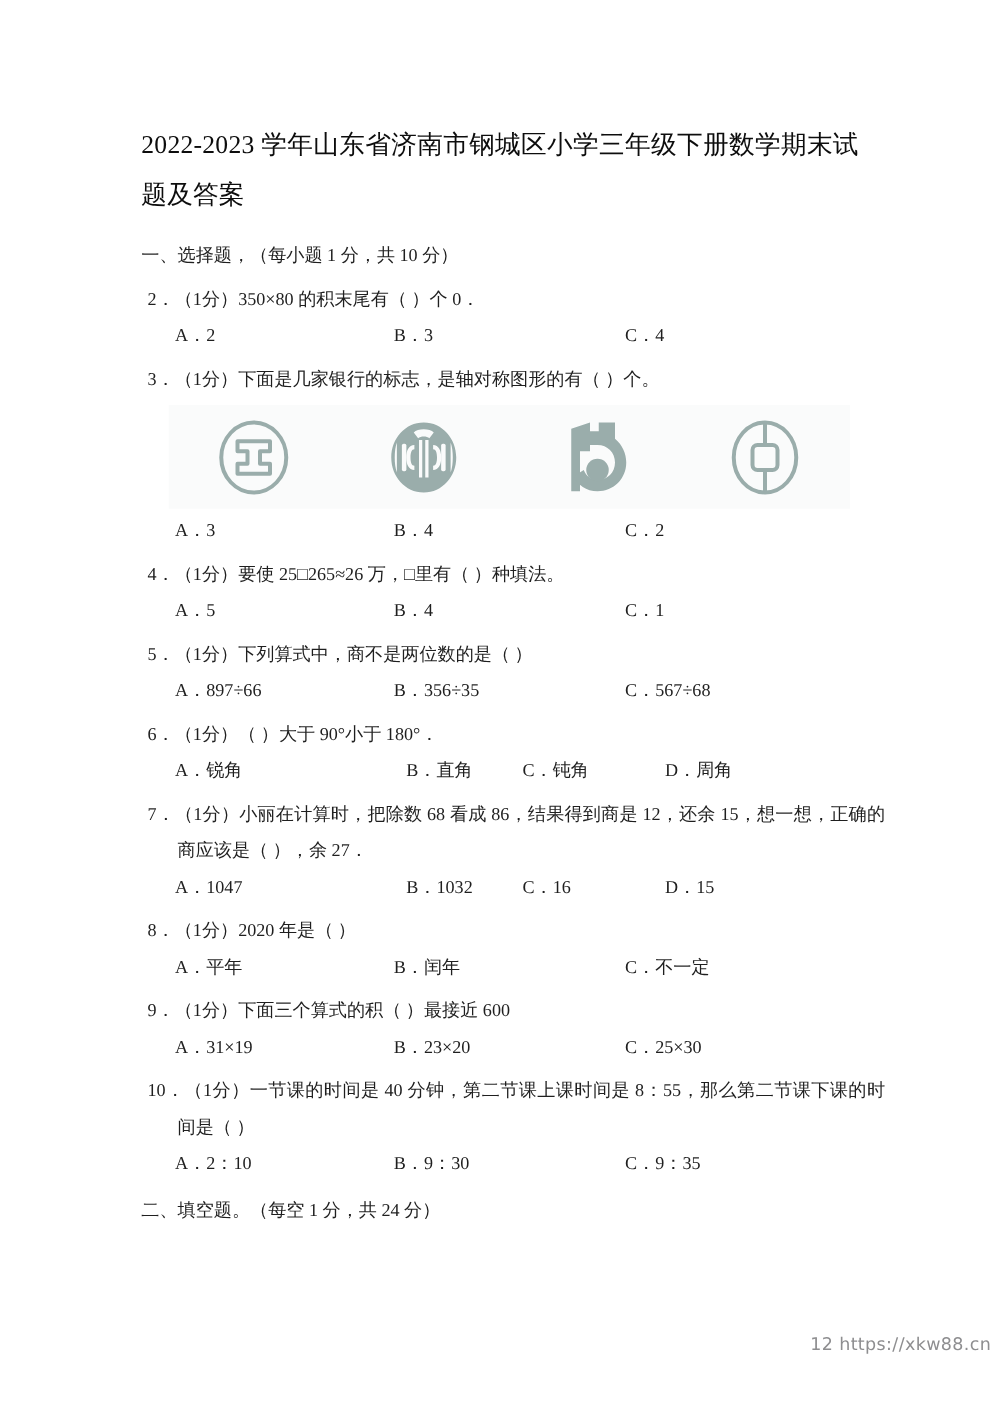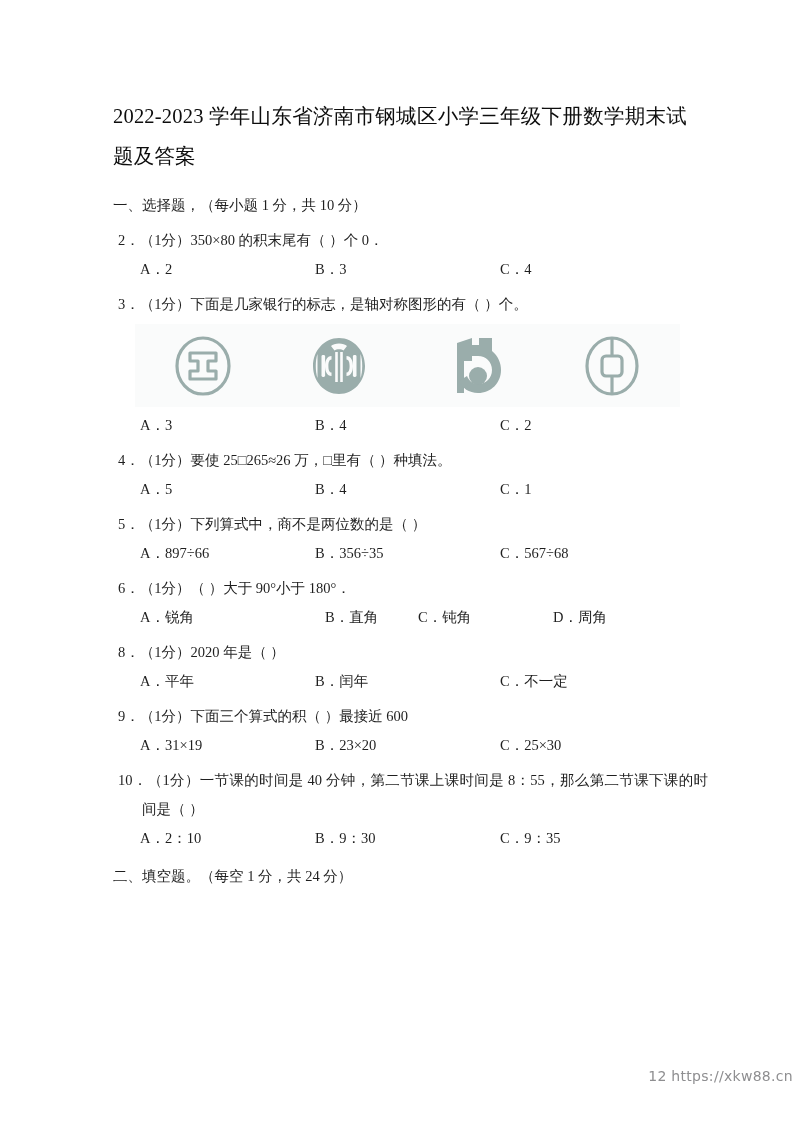--- a/index.html
+++ b/index.html
@@ -80,21 +80,21 @@
     white-space: nowrap;
   }
   
   .cols3 .opt:nth-child(1) { left: 22px; }
   .cols3 .opt:nth-child(2) { left: 197px; }
   .cols3 .opt:nth-child(3) { left: 382px; }
   
   .cols4 .opt:nth-child(1) { left: 22px; }
   .cols4 .opt:nth-child(2) { left: 165px; margin-left: 42px; }
   .cols4 .opt:nth-child(3) { left: 300px; }
-  .cols4 .opt:nth-child(4) { left: 435px; }
+  .cols4 .opt:nth-child(4) { left: 414px; }
 
   
   .logo-strip {
     margin: 5px 0 4px 22px;
     width: 545px;
     height: 83px;
     background: #fafbfb;
     display: flex;
     align-items: center;
   }
@@ -222,20 +222,29 @@
     <div class="question">
       <div class="q-text">6．（1分）（       ）大于 90°小于 180°．</div>
       <div class="options cols4">
         <span class="opt">A．锐角</span>
         <span class="opt">B．直角</span>
         <span class="opt">C．钝角</span>
         <span class="opt">D．周角</span>
       </div>
     </div>
 
+    <div class="question">
+      <div class="q-text">7．（1分）小丽在计算时，把除数 68 看成 86，结果得到商是 12，还余 15，想一想，正确的商应该是（       ），余 27．</div>
+      <div class="options cols4">
+        <span class="opt">A．1047</span>
+        <span class="opt">B．1032</span>
+        <span class="opt">C．16</span>
+        <span class="opt">D．15</span>
+      </div>
+    </div>
 
     <div class="question">
       <div class="q-text">8．（1分）2020 年是（       ）</div>
       <div class="options cols3">
         <span class="opt">A．平年</span>
         <span class="opt">B．闰年</span>
         <span class="opt">C．不一定</span>
       </div>
     </div>
 

